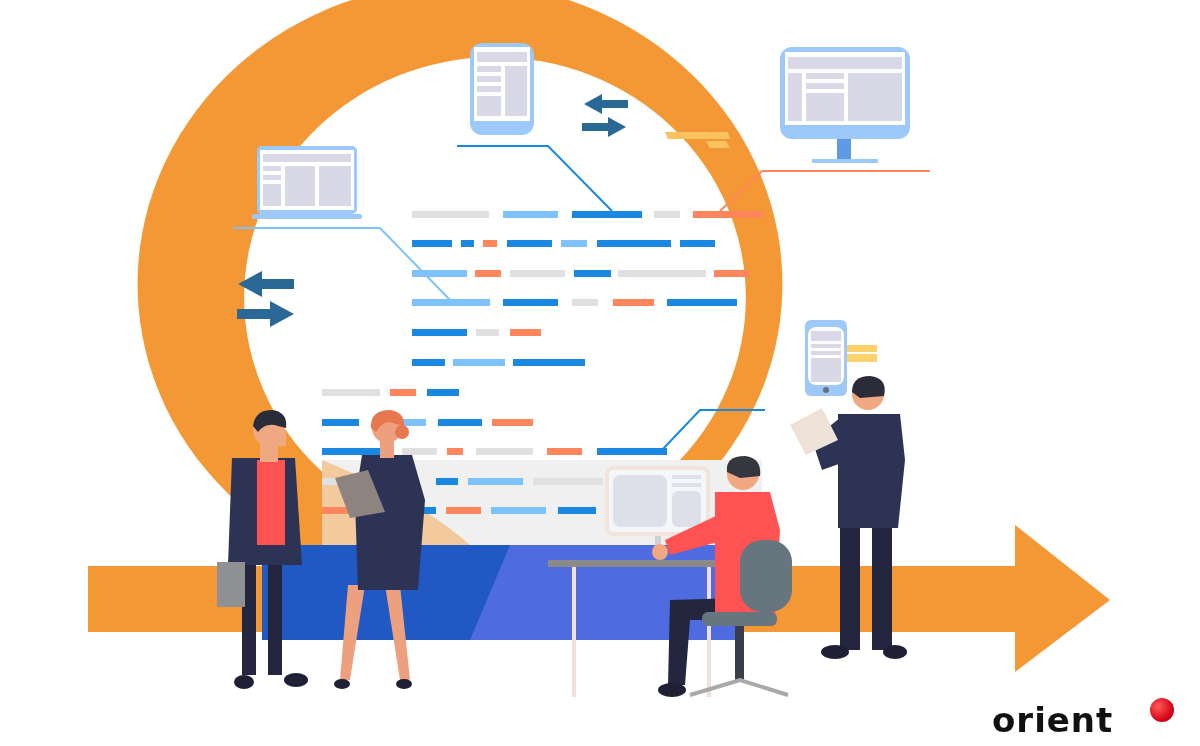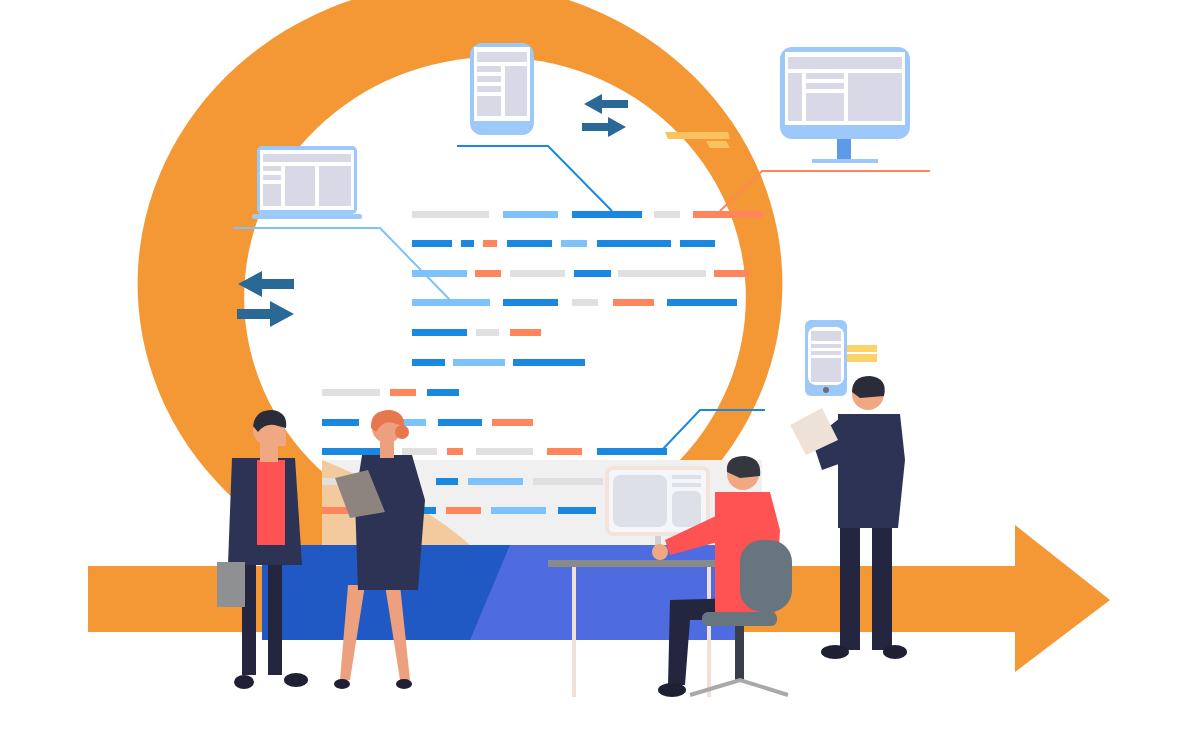--- a/index.html
+++ b/index.html
@@ -216,13 +216,17 @@
       <ellipse cx="835" cy="652" rx="14" ry="7" fill="#1F2033"></ellipse>
         <ellipse cx="895" cy="652" rx="12" ry="7" fill="#1F2033"></ellipse>
       <path d="M 838 414 L 900 414 L 905 460 L 898 528 L 838 528 Z" fill="#2D3354"></path>
       <polygon points="812,440 840,418 850,460 822,470" fill="#2D3354"></polygon>
       <circle cx="868" cy="394" r="16" fill="#F0A882"></circle>
       <path d="M 852 392 Q 852 376 870 376 Q 888 378 884 396 L 860 398 Z" fill="#2A2C3A"></path>
       <polygon points="790,425 822,408 838,440 806,455" fill="#EEE2D8"></polygon>
     </g>
   </svg>
 
+  <div class="logo">
+    <span class="logo-text">orient</span>
+    <span class="logo-dot"></span>
+  </div>
 </div>
 
 </body></html>

